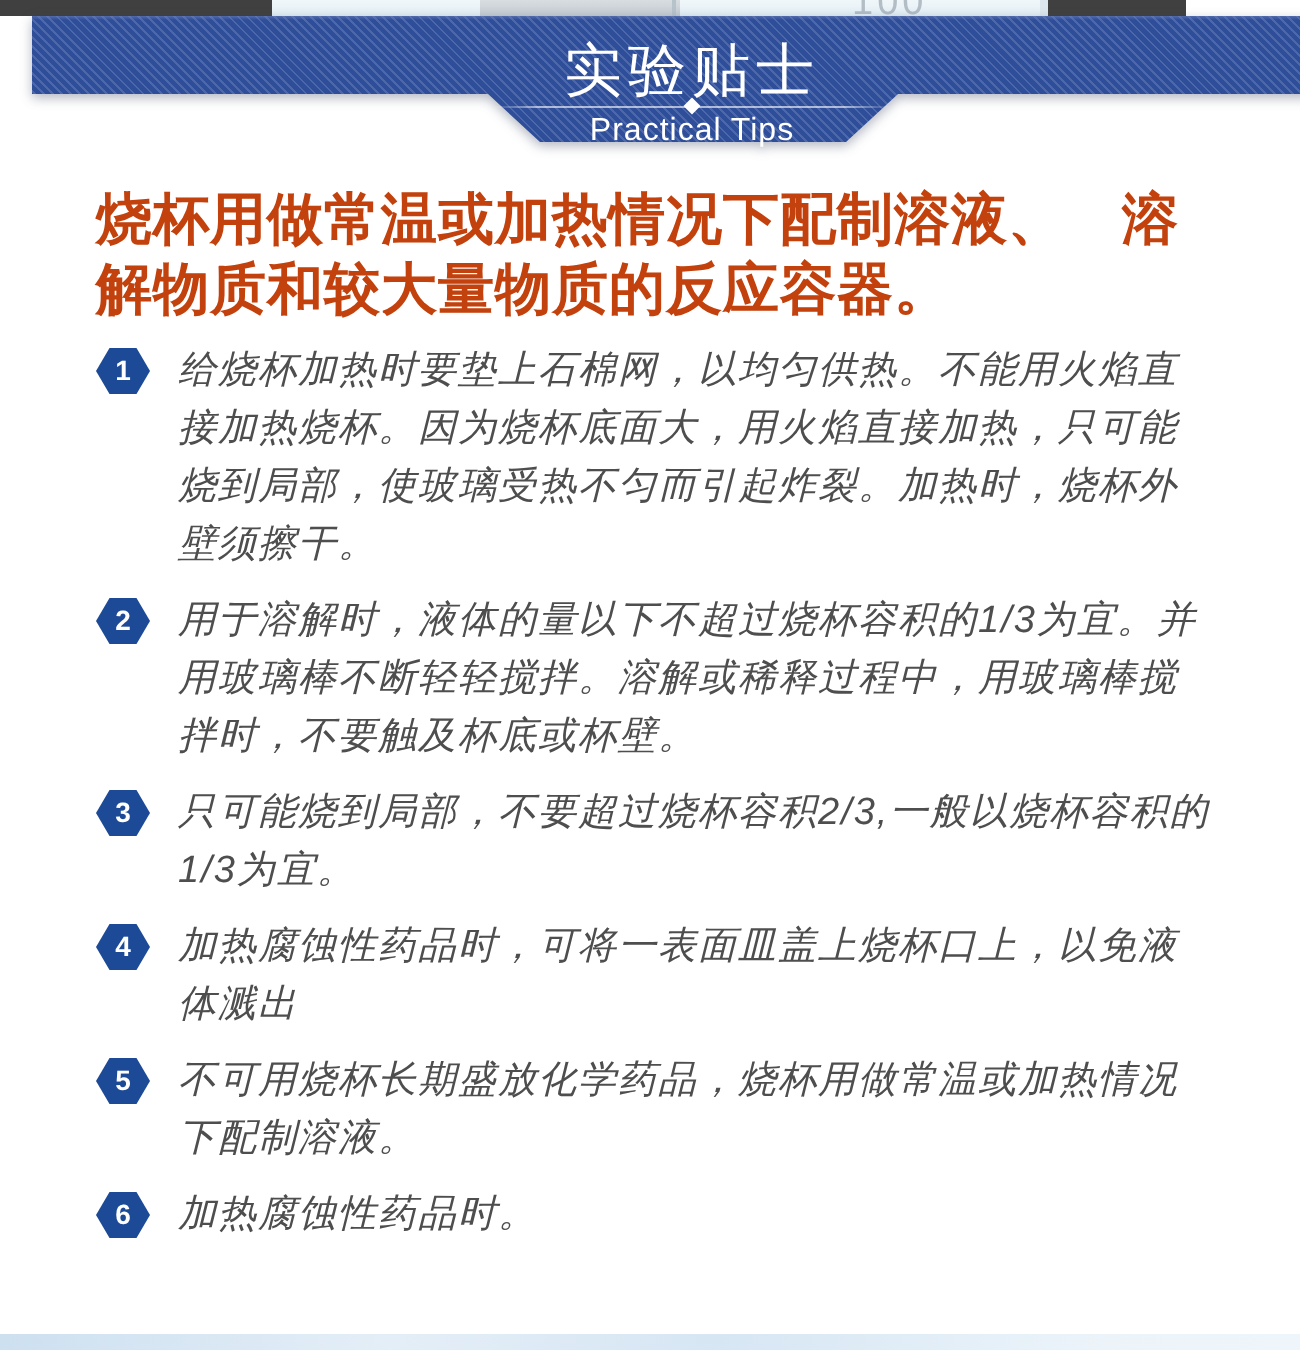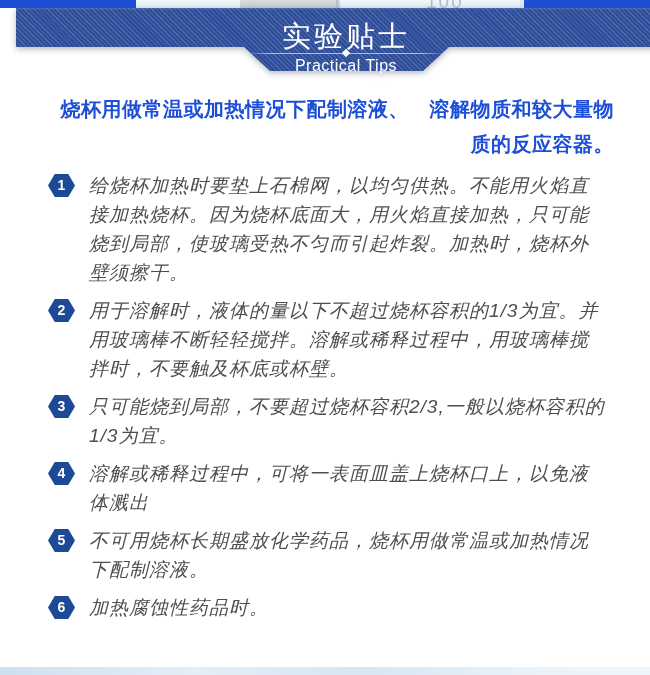--- a/index.html
+++ b/index.html
@@ -3,21 +3,21 @@
 <meta charset="utf-8">
 <style>
   html,body{margin:0;padding:0;background:#fff;}
   .page{
     position:relative; width:650px; height:675px; margin:0 auto;
     background:#ffffff; overflow:hidden;
     font-family:"Liberation Sans", sans-serif;
   }
 
   
-  .top-strip{position:absolute;top:0;left:0;width:650px;height:8px;background:#1d4ed8;overflow:hidden;}
+  .top-strip{position:absolute;top:0;left:0;width:593px;height:8px;background:#404040;overflow:hidden;}
   .top-strip .panel-blue{position:absolute;left:136px;top:0;width:388px;height:8px;
     background:linear-gradient(180deg,#f0f7fa,#e2eef4);}
   .top-strip .panel-gray{position:absolute;left:240px;top:0;width:100px;height:8px;
     background:linear-gradient(180deg,#d8dde1,#c3cbd1);}
   .top-strip .scale-label{position:absolute;left:426px;top:-9px;font-size:19px;
     color:#b2bdc6;letter-spacing:2px;}
   .top-strip .vline{position:absolute;top:0;width:2px;height:8px;background:#b7c3cb;}
   .top-strip .v1{left:336px;}
   .top-strip .v2{left:520px;background:#dce6ec;width:4px;}
 
@@ -33,21 +33,21 @@
     text-align:center;color:#ffffff;font-size:29px;font-weight:500;letter-spacing:3px;}
   .banner-sep{position:absolute;top:45px;left:230px;width:200px;height:1px;
     background:linear-gradient(90deg,rgba(255,255,255,0),rgba(255,255,255,.6) 12%,rgba(255,255,255,.6) 88%,rgba(255,255,255,0));}
   .banner-diamond{position:absolute;top:42px;left:327px;width:6px;height:6px;background:#ffffff;
     transform:rotate(45deg);}
   .banner-subtitle{position:absolute;top:49px;left:5px;width:650px;text-align:center;
     color:#ffffff;font-size:16px;letter-spacing:.5px;}
 
   
   .intro{position:absolute;top:92px;left:48px;width:566px;
-    color:#1d4ed8;font-size:20px;font-weight:700;line-height:35px;letter-spacing:.5px;text-align:right;}
+    color:#c2410c;font-size:28px;font-weight:700;line-height:35px;letter-spacing:.5px;}
 
   
   .tips{position:absolute;top:171px;left:48px;width:559px;}
   .tip{display:flex;align-items:flex-start;margin-bottom:9px;}
   .tip-badge{flex:0 0 27px;width:27px;height:23px;margin:3px 14px 0 0;
     clip-path:polygon(25% 0,75% 0,100% 50%,75% 100%,25% 100%,0 50%);
     background:#1d4a96;color:#ffffff;font-size:14px;font-weight:700;
     line-height:23px;text-align:center;}
   .tip-text{flex:0 0 518px;width:518px;color:#4e4e4f;font-size:19px;
     line-height:29px;letter-spacing:1px;font-style:italic;}
@@ -87,21 +87,21 @@
     <div class="tip">
       <span class="tip-badge">2</span>
       <div class="tip-text">用于溶解时，液体的量以下不超过烧杯容积的1/3为宜。并用玻璃棒不断轻轻搅拌。溶解或稀释过程中，用玻璃棒搅拌时，不要触及杯底或杯壁。</div>
     </div>
     <div class="tip">
       <span class="tip-badge">3</span>
       <div class="tip-text">只可能烧到局部，不要超过烧杯容积2/3,一般以烧杯容积的1/3为宜。</div>
     </div>
     <div class="tip">
       <span class="tip-badge">4</span>
-      <div class="tip-text">溶解或稀释过程中，可将一表面皿盖上烧杯口上，以免液体溅出</div>
+      <div class="tip-text">加热腐蚀性药品时，可将一表面皿盖上烧杯口上，以免液体溅出</div>
     </div>
     <div class="tip">
       <span class="tip-badge">5</span>
       <div class="tip-text">不可用烧杯长期盛放化学药品，烧杯用做常温或加热情况下配制溶液。</div>
     </div>
     <div class="tip">
       <span class="tip-badge">6</span>
       <div class="tip-text">加热腐蚀性药品时。</div>
     </div>
   </div>

